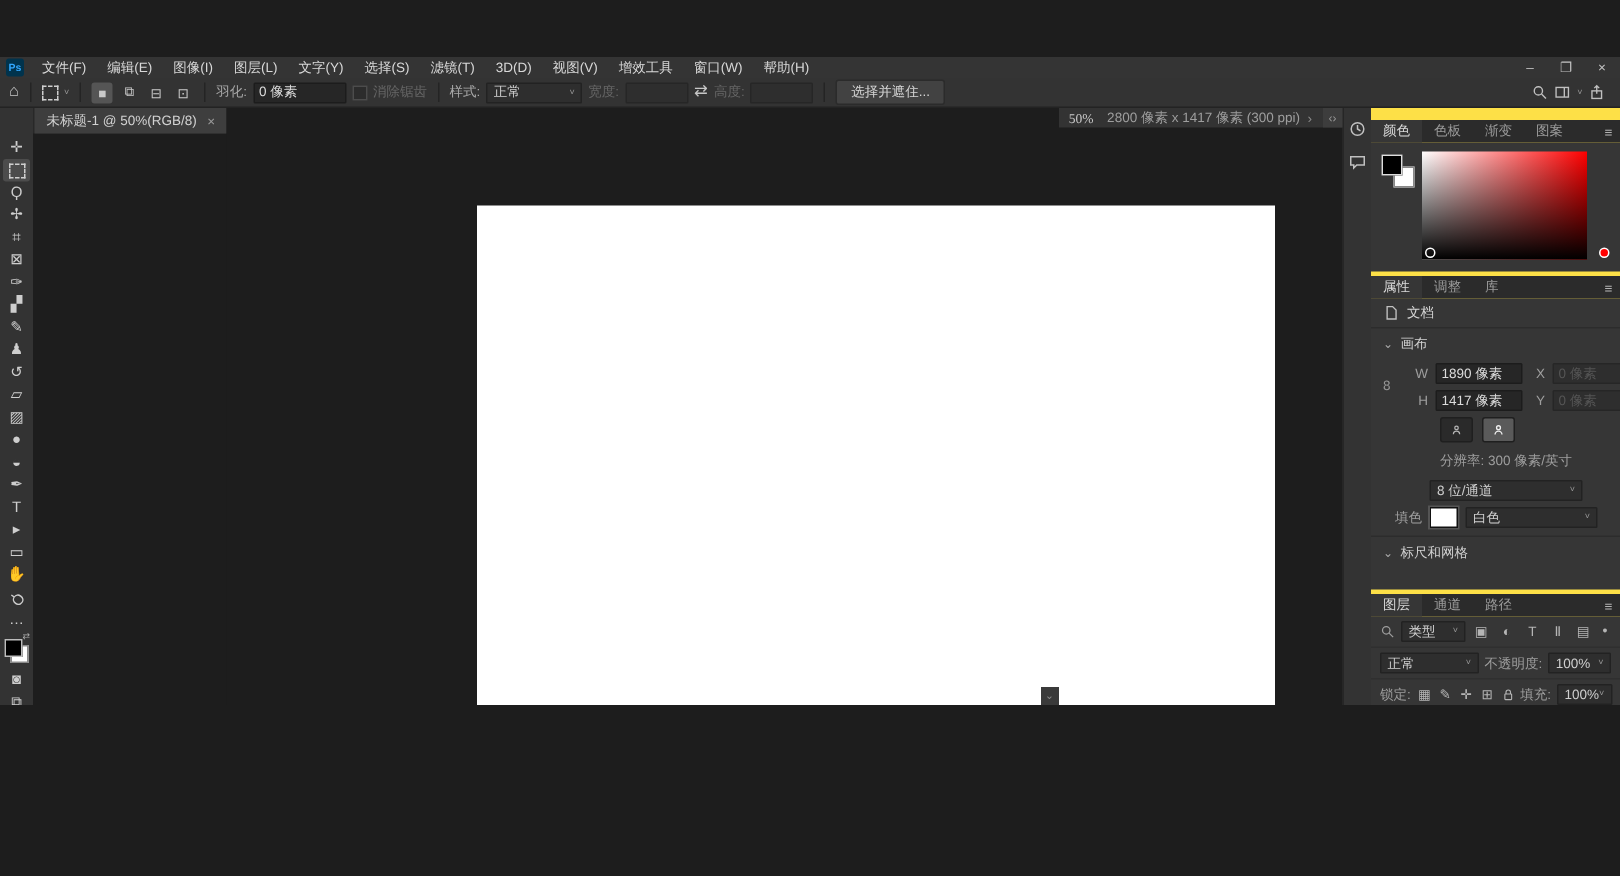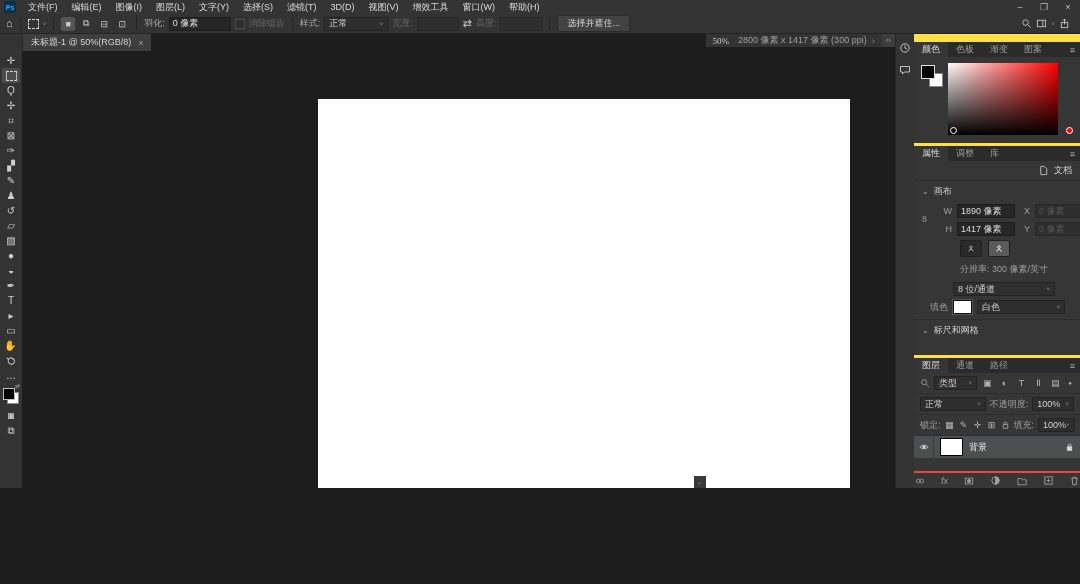--- a/index.html
+++ b/index.html
@@ -1,18 +1,18 @@
 <!DOCTYPE html>
 <html><head>
 <meta charset="utf-8">
 <style>
   html,body{margin:0;padding:0;background:#1d1d1d;}
-  .app{width:1080px;height:488px;overflow:hidden;display:flex;flex-direction:column;
+  .app{width:1080px;height:432px;overflow:hidden;display:flex;flex-direction:column;
        font-family:"Liberation Sans",sans-serif;font-size:9px;color:#d6d6d6;
-       -webkit-user-select:none;user-select:none;}
+       -webkit-user-select:none;user-select:none;margin-top:38px;}
   
   .menubar{height:14px;background:#343434;display:flex;align-items:center;flex:none;}
   .ps-logo{width:12px;height:12px;margin:0 5px 0 4px;background:#00334d;color:#31a8ff;
            font-size:7px;font-weight:bold;display:flex;align-items:center;justify-content:center;border-radius:2px;}
   .menu-item{padding:0 7px;line-height:14px;color:#d8d8d8;cursor:default;}
   .mb-fill{flex:1;}
   .winctl{width:24px;text-align:center;color:#c0c0c0;font-size:9px;line-height:14px;}
   
   .optionsbar{height:19px;background:#333;border-bottom:1px solid #232323;display:flex;
               align-items:center;gap:4px;padding:0 6px;flex:none;}
@@ -82,21 +82,21 @@
   .cfg{position:absolute;top:2px;left:1px;width:12px;height:12px;background:#000;border:1px solid #dedede;z-index:2;}
   .cbg{position:absolute;top:10px;left:9px;width:12px;height:12px;background:#fff;border:1px solid #888;}
   .satbox{flex:1;height:72px;position:relative;
           background:linear-gradient(to bottom,rgba(0,0,0,0),#000),linear-gradient(to right,#fff,#f00);}
   .satpicker{position:absolute;left:2px;bottom:1px;width:5px;height:5px;border:1px solid #fff;border-radius:50%;}
   .huewrap{width:10px;height:72px;position:relative;flex:none;}
   .huebar{width:10px;height:72px;background:linear-gradient(to bottom,#f00,#f0f,#00f,#0ff,#0f0,#ff0,#f00);}
   .huepicker{position:absolute;left:2px;bottom:1px;width:5px;height:5px;border:1px solid #fff;border-radius:50%;background:#f00;}
   
   .prow{display:flex;align-items:center;gap:5px;padding:2px 8px;}
-  .doc-row{border-bottom:1px solid #2c2c2c;padding:3px 8px;justify-content:flex-end;}
+  .doc-row{border-bottom:1px solid #2c2c2c;padding:3px 8px;}
   .shdr{display:flex;align-items:center;gap:5px;padding:4px 8px;color:#d2d2d2;}
   .chev{color:#a8a8a8;font-size:8px;}
   .flabel{color:#9e9e9e;width:10px;text-align:right;flex:none;}
   .fld{width:50px;flex:none;}
   .canvas-fields{position:relative;padding-left:20px;}
   .chain{position:absolute;left:8px;top:12px;color:#969696;}
   .orient-row{padding-left:46px;display:flex;gap:6px;}
   .orient-btn{width:20px;height:15px;background:#2a2a2a;border:1px solid #1f1f1f;border-radius:2px;
               display:flex;align-items:center;justify-content:center;}
   .orient-btn.sel{background:#5a5a5a;}

